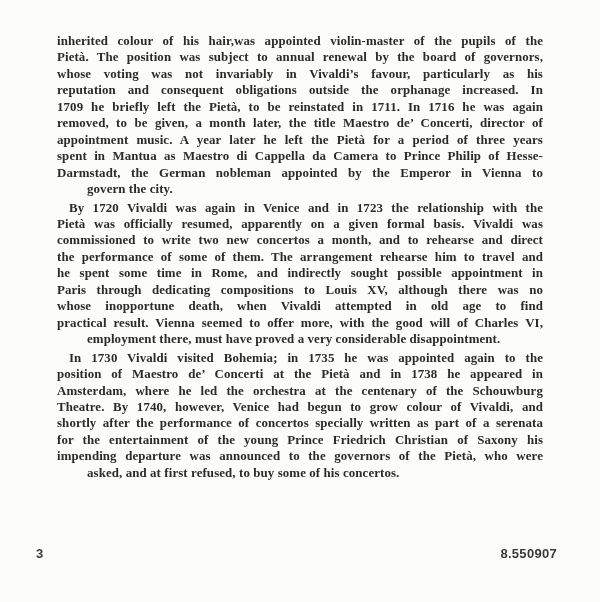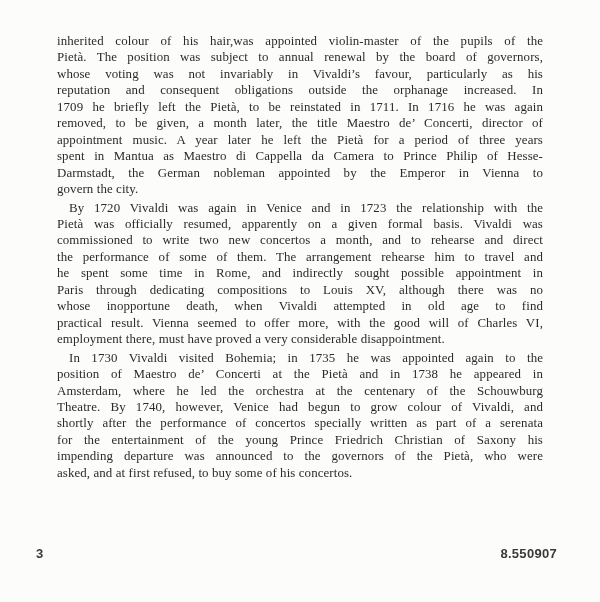--- a/index.html
+++ b/index.html
@@ -24,31 +24,33 @@
     left: 57px;
     top: 33px;
     width: 486px;
     font-size: 12.9px;
     line-height: 16.45px;
     color: #2b2b28;
     letter-spacing: 0.1px;
   }
   .paragraph {
     margin: 0;
+    font-weight: bold;
   }
   .paragraph + .paragraph {
     margin-top: 2px;
   }
   .line {
     text-align: justify;
     text-align-last: justify;
     white-space: normal;
   }
   .line.last {
     text-align-last: left;
+    margin-left: 30px;
   }
   .line.first-indent {
     padding-left: 12px;
   }
   .footer {
     position: absolute;
     left: 0;
     right: 0;
     top: 546px;
     height: 18px;

